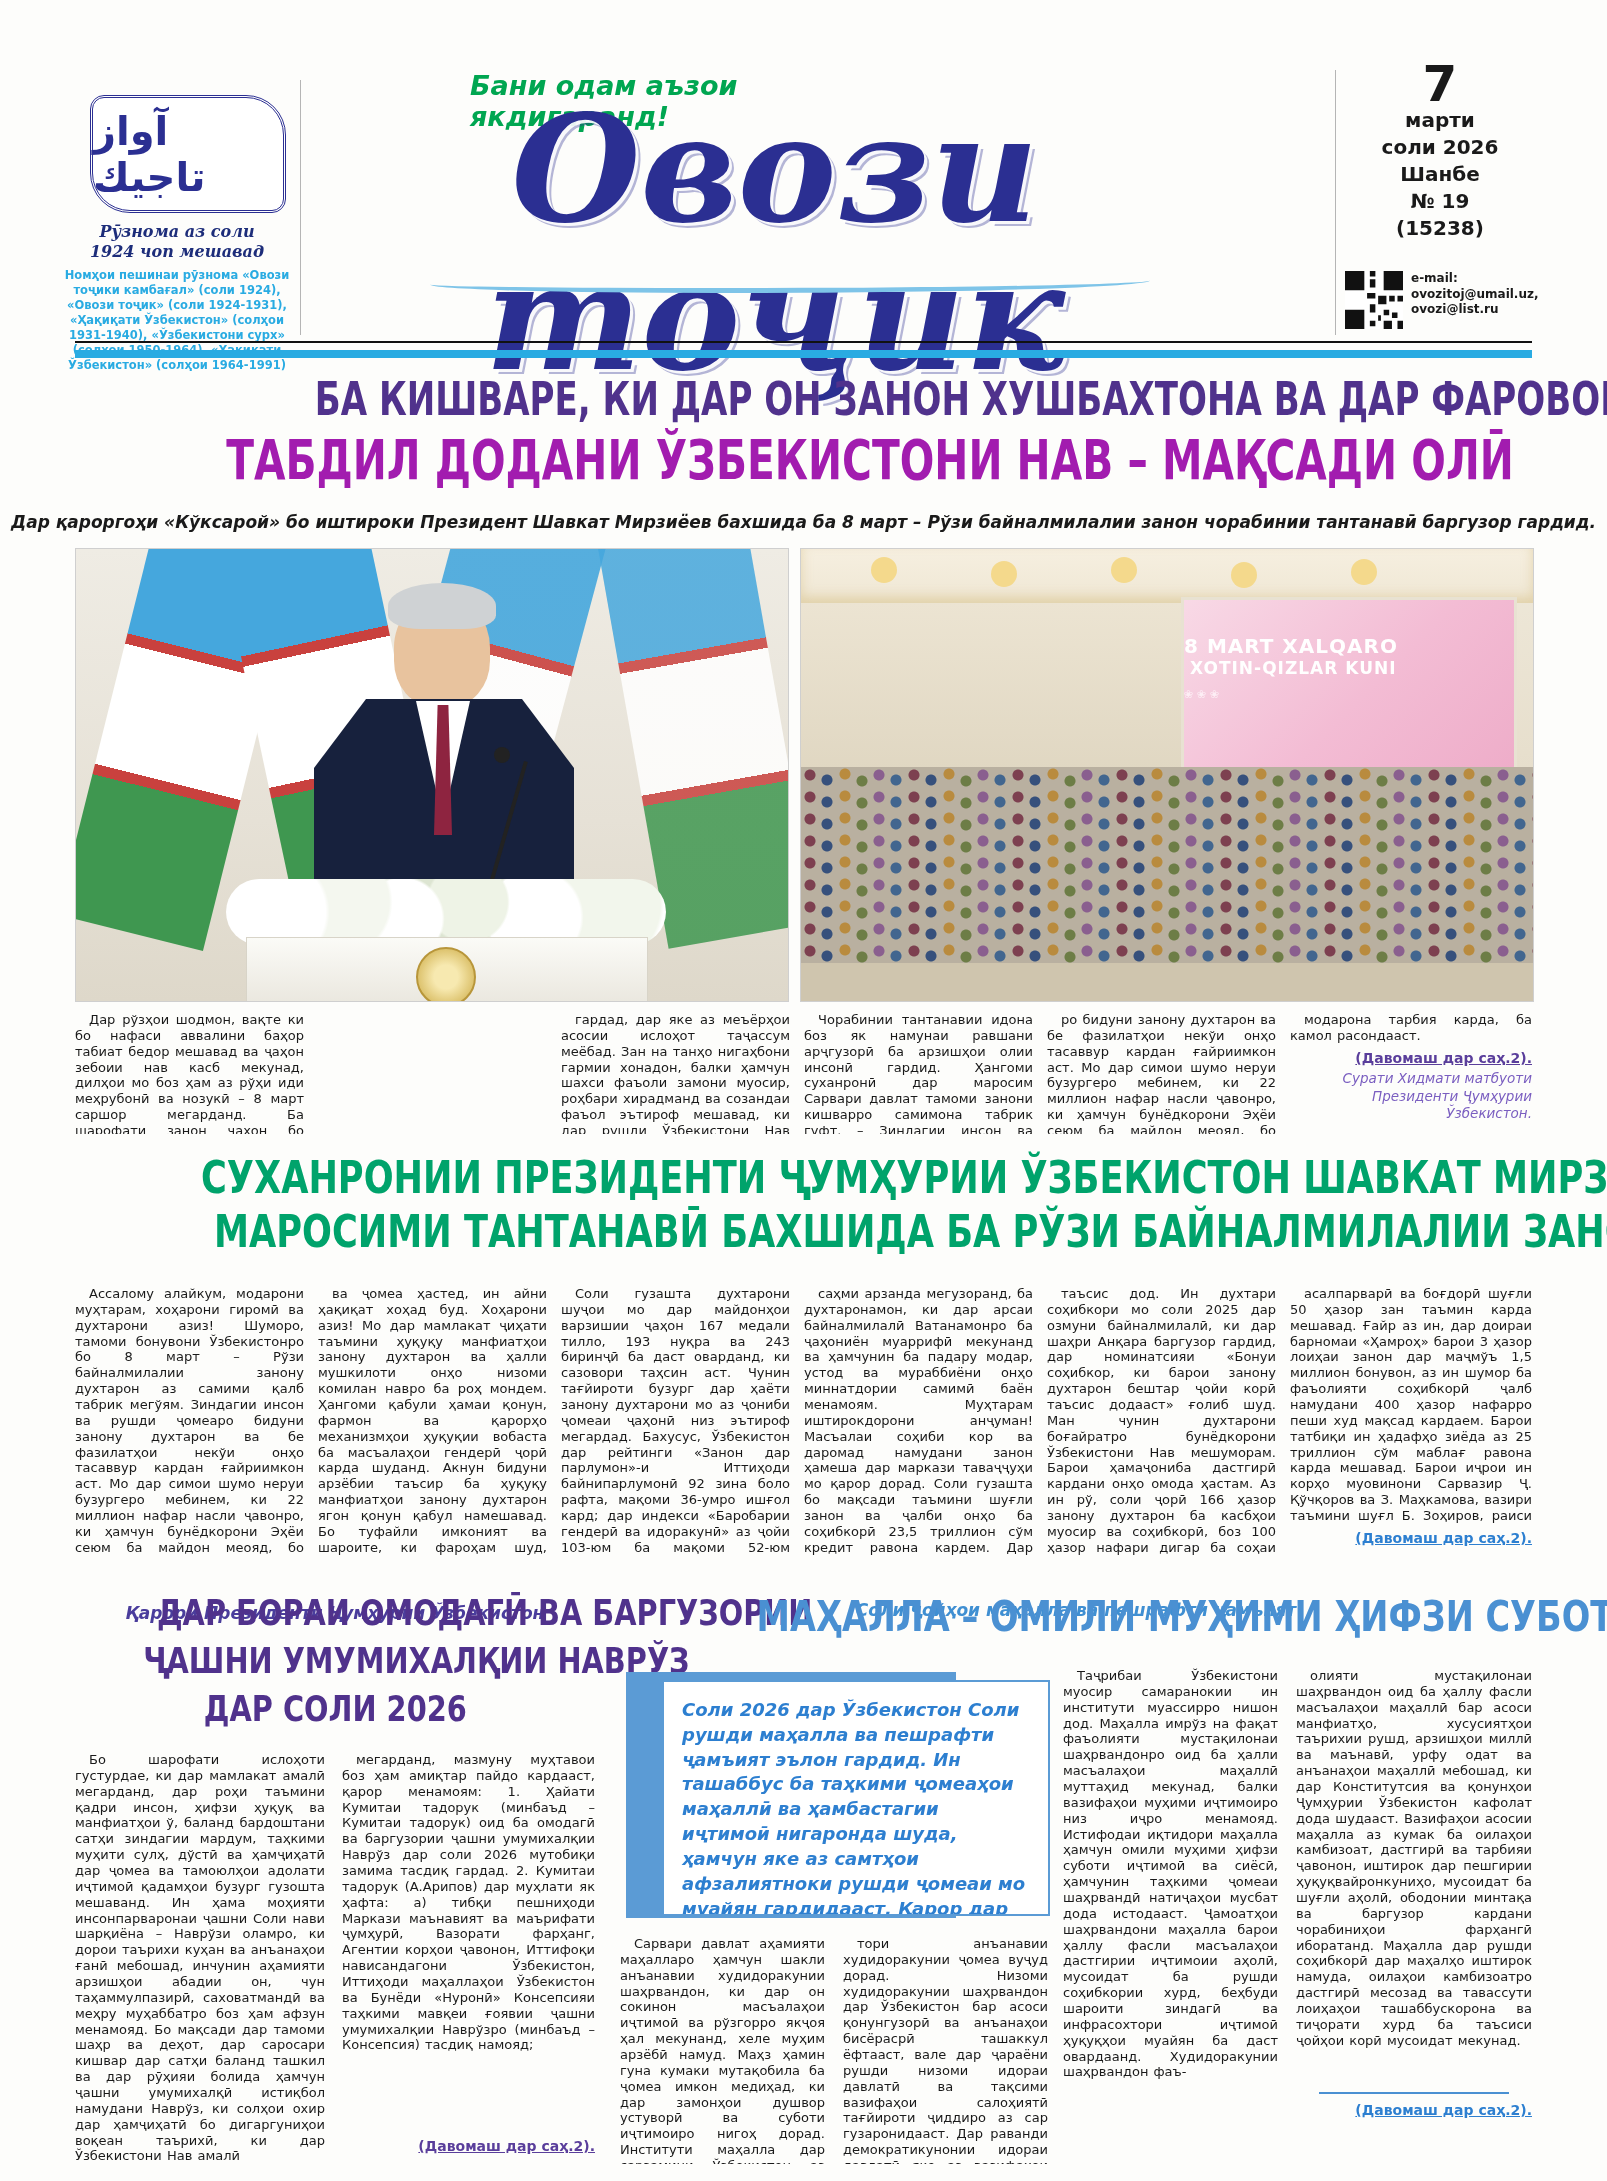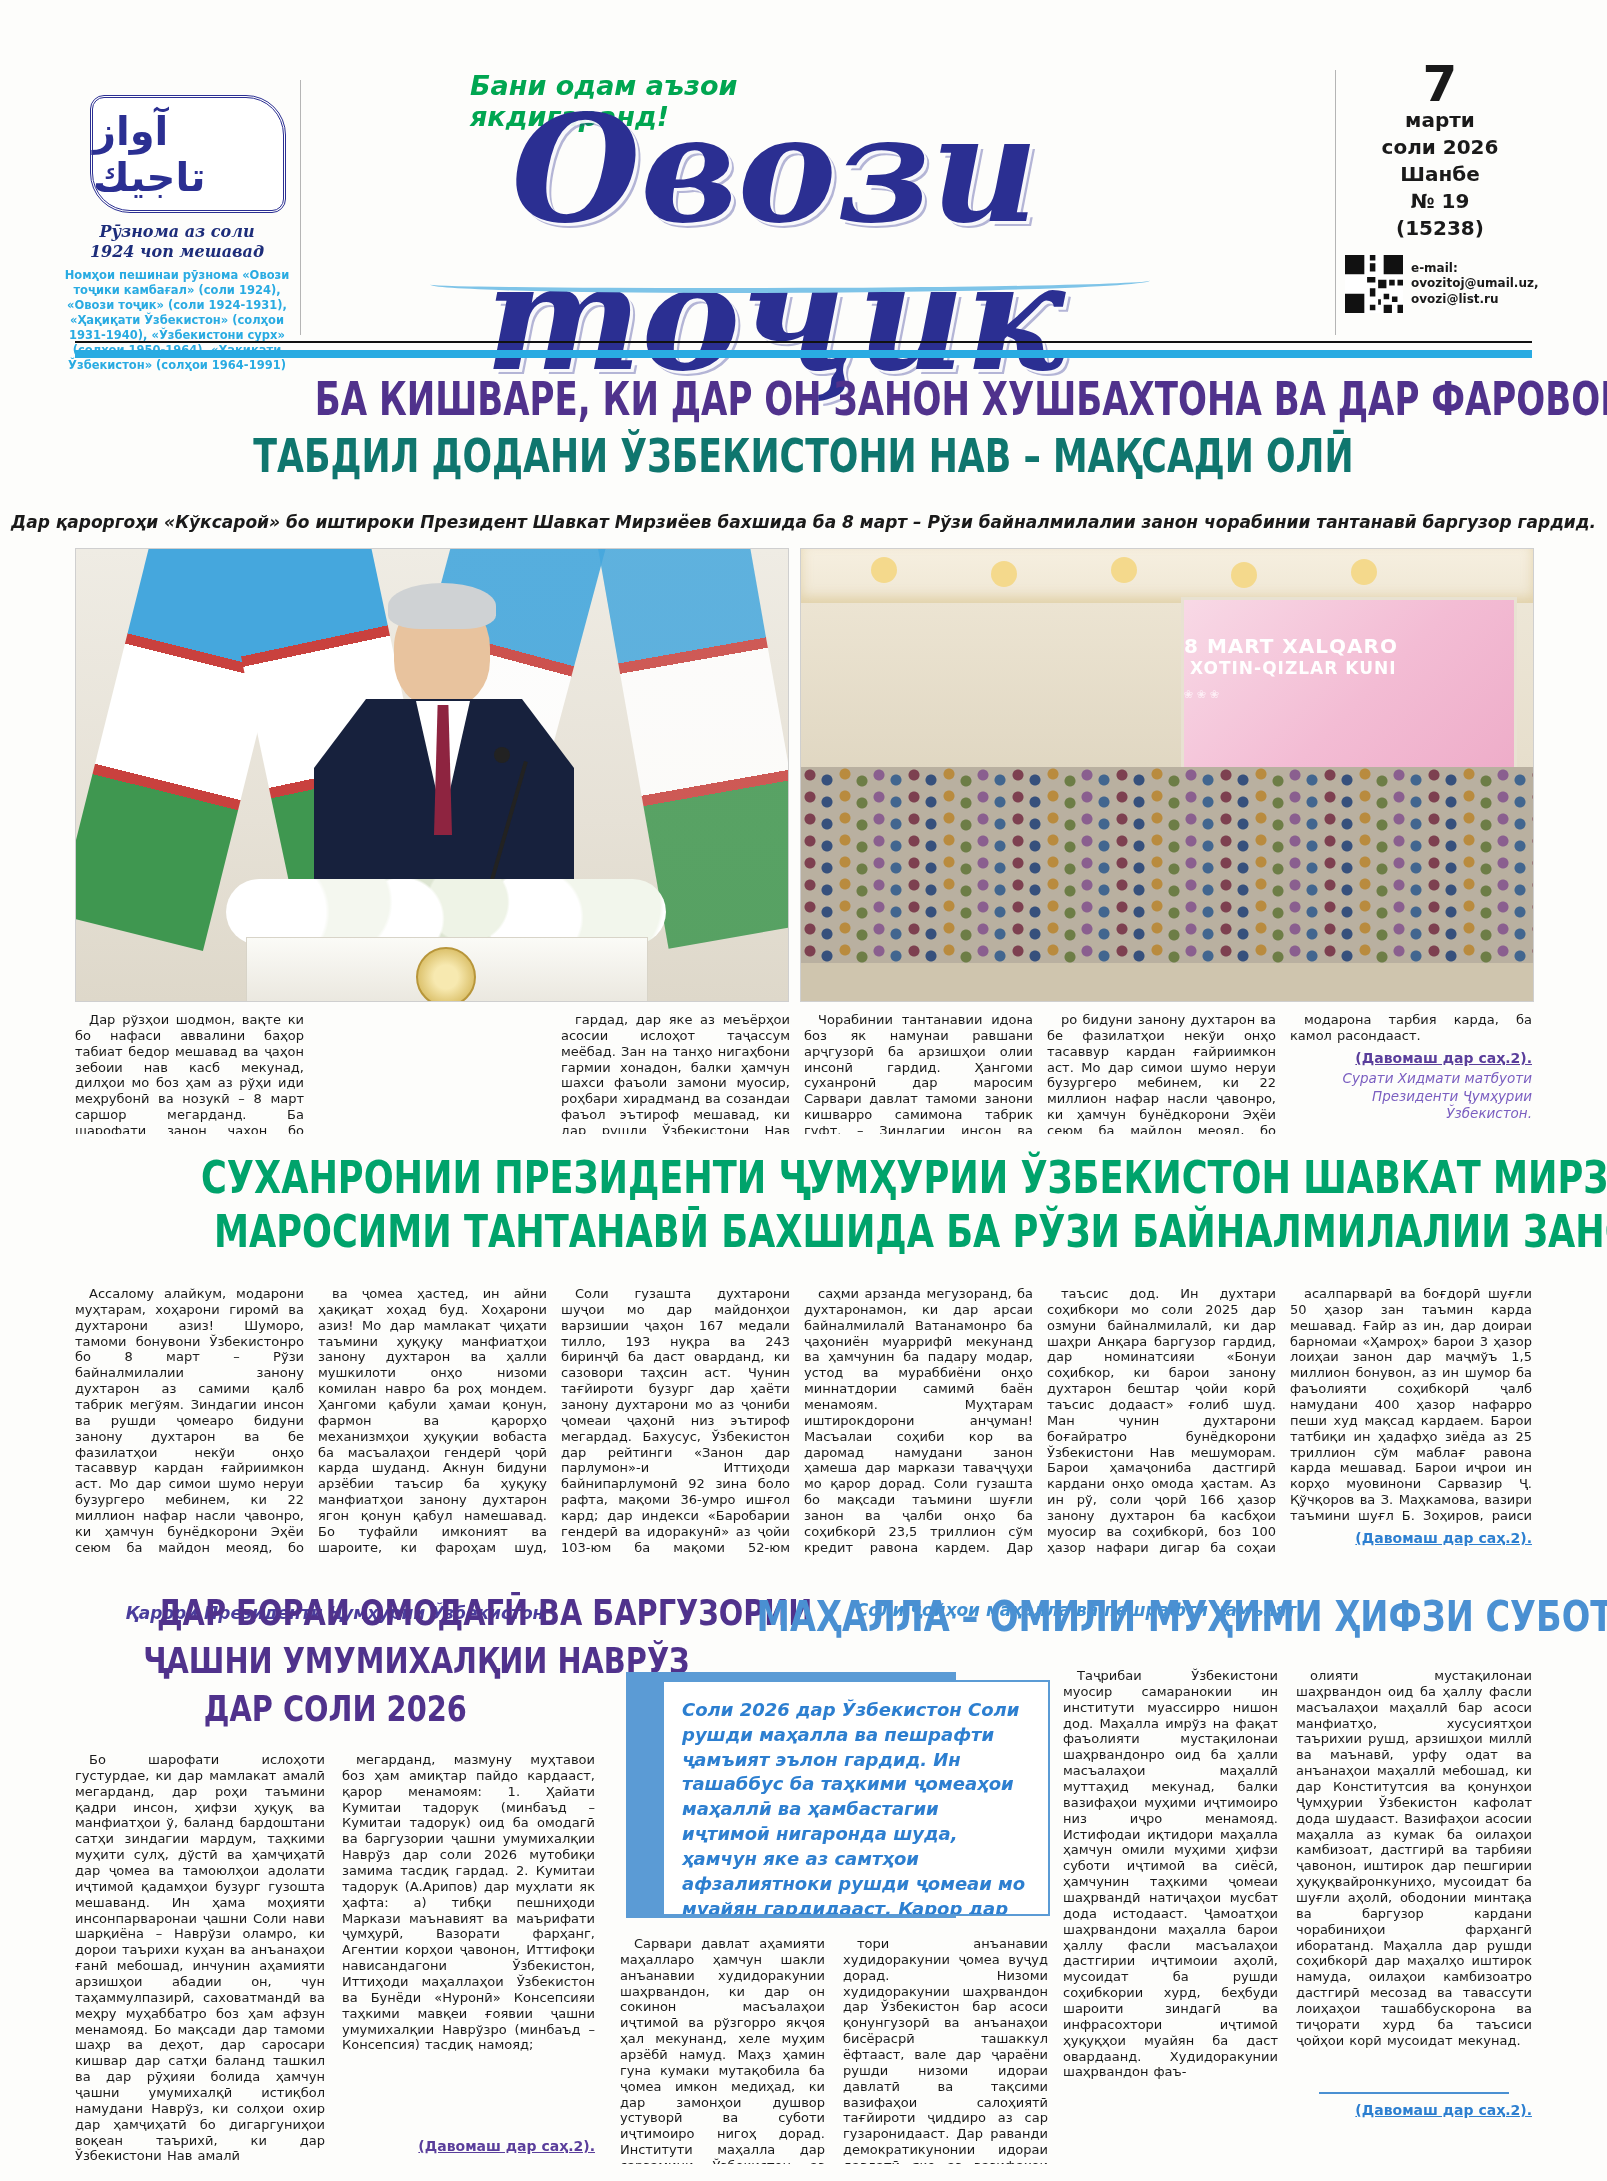--- a/index.html
+++ b/index.html
@@ -77,39 +77,39 @@
   <div class="abs vrule" style="left:1335px;top:70px;height:265px;"></div>
 
   <div class="abs" style="left:1345px;top:62px;width:190px;">
     <div class="issue-num">7</div>
     <div class="issue-line">марти</div>
     <div class="issue-line">соли 2026</div>
     <div class="issue-line">Шанбе</div>
     <div class="issue-line">№ 19</div>
     <div class="issue-line">(15238)</div>
   </div>
-  <div class="abs" style="left:1345px;top:255px;width:200px;display:flex;gap:8px;align-items:center;">
+  <div class="abs" style="left:1345px;top:271px;width:200px;display:flex;gap:8px;align-items:flex-start;">
     <svg class="qr" width="58" height="58" viewBox="0 0 21 21">
       <rect width="21" height="21" fill="#fff"></rect>
       <path fill="#111" d="M0 0h7v7H0zM2 2h3v3H2zM14 0h7v7h-7zM16 2h3v3h-3zM0 14h7v7H0zM2 16h3v3H2zM9 0h2v2H9zM9 3h2v3H9zM8 8h3v2H8zM12 9h3v3h-3zM9 12h2v3H9zM16 9h2v2h-2zM19 9h2v2h-2zM14 14h2v2h-2zM17 15h2v2h-2zM14 18h3v3h-3zM19 18h2v3h-2zM9 18h2v2H9zM12 16h1v2h-1z"></path>
     </svg>
     <div class="email-txt">
       <div>e-mail:</div>
       <div>ovozitoj@umail.uz,</div>
       <div>ovozi@list.ru</div>
     </div>
   </div>
 
   <div class="abs" style="left:75px;top:341px;width:1457px;height:2px;background:#111;"></div>
   <div class="abs" style="left:75px;top:350px;width:1457px;height:8px;background:#29abe2;"></div>
 
   <div class="abs hl-line" style="left:0;top:372px;width:1607px;font-size:46px;color:#50328c;">
     <span class="cond">БА КИШВАРЕ, КИ ДАР ОН ЗАНОН ХУШБАХТОНА ВА ДАР ФАРОВОНӢ ЗИНДАГӢ МЕКУНАНД,</span>
   </div>
-  <div class="abs hl-line" style="left:0;top:428px;width:1607px;font-size:47px;color:#0f766e;">
+  <div class="abs hl-line" style="left:0;top:428px;width:1607px;font-size:55px;color:#a21caf;">
     <span class="cond">ТАБДИЛ ДОДАНИ ЎЗБЕКИСТОНИ НАВ  –  МАҚСАДИ ОЛӢ</span>
   </div>
   <div class="abs" style="left:0;top:512px;width:1607px;text-align:center;font-size:17px;font-weight:bold;font-style:italic;">Дар қароргоҳи «Кўксарой» бо иштироки Президент Шавкат Мирзиёев бахшида ба 8 март – Рўзи байналмилалии занон чорабинии тантанавӣ баргузор гардид.</div>
 
   <div class="abs photo" style="left:75px;top:548px;width:712px;height:452px;background:linear-gradient(180deg,#efece4 0%,#e6e1d6 60%,#ded8ca 100%);">
     <div class="abs flag" style="left:30px;top:-30px;transform:rotate(14deg);"></div>
     <div class="abs flag" style="left:180px;top:-40px;transform:rotate(-12deg);"></div>
     <div class="abs flag" style="left:330px;top:-35px;transform:rotate(15deg);opacity:.9;"></div>
     <div class="abs flag" style="left:555px;top:-30px;transform:rotate(-10deg);opacity:.85;"></div>
 

